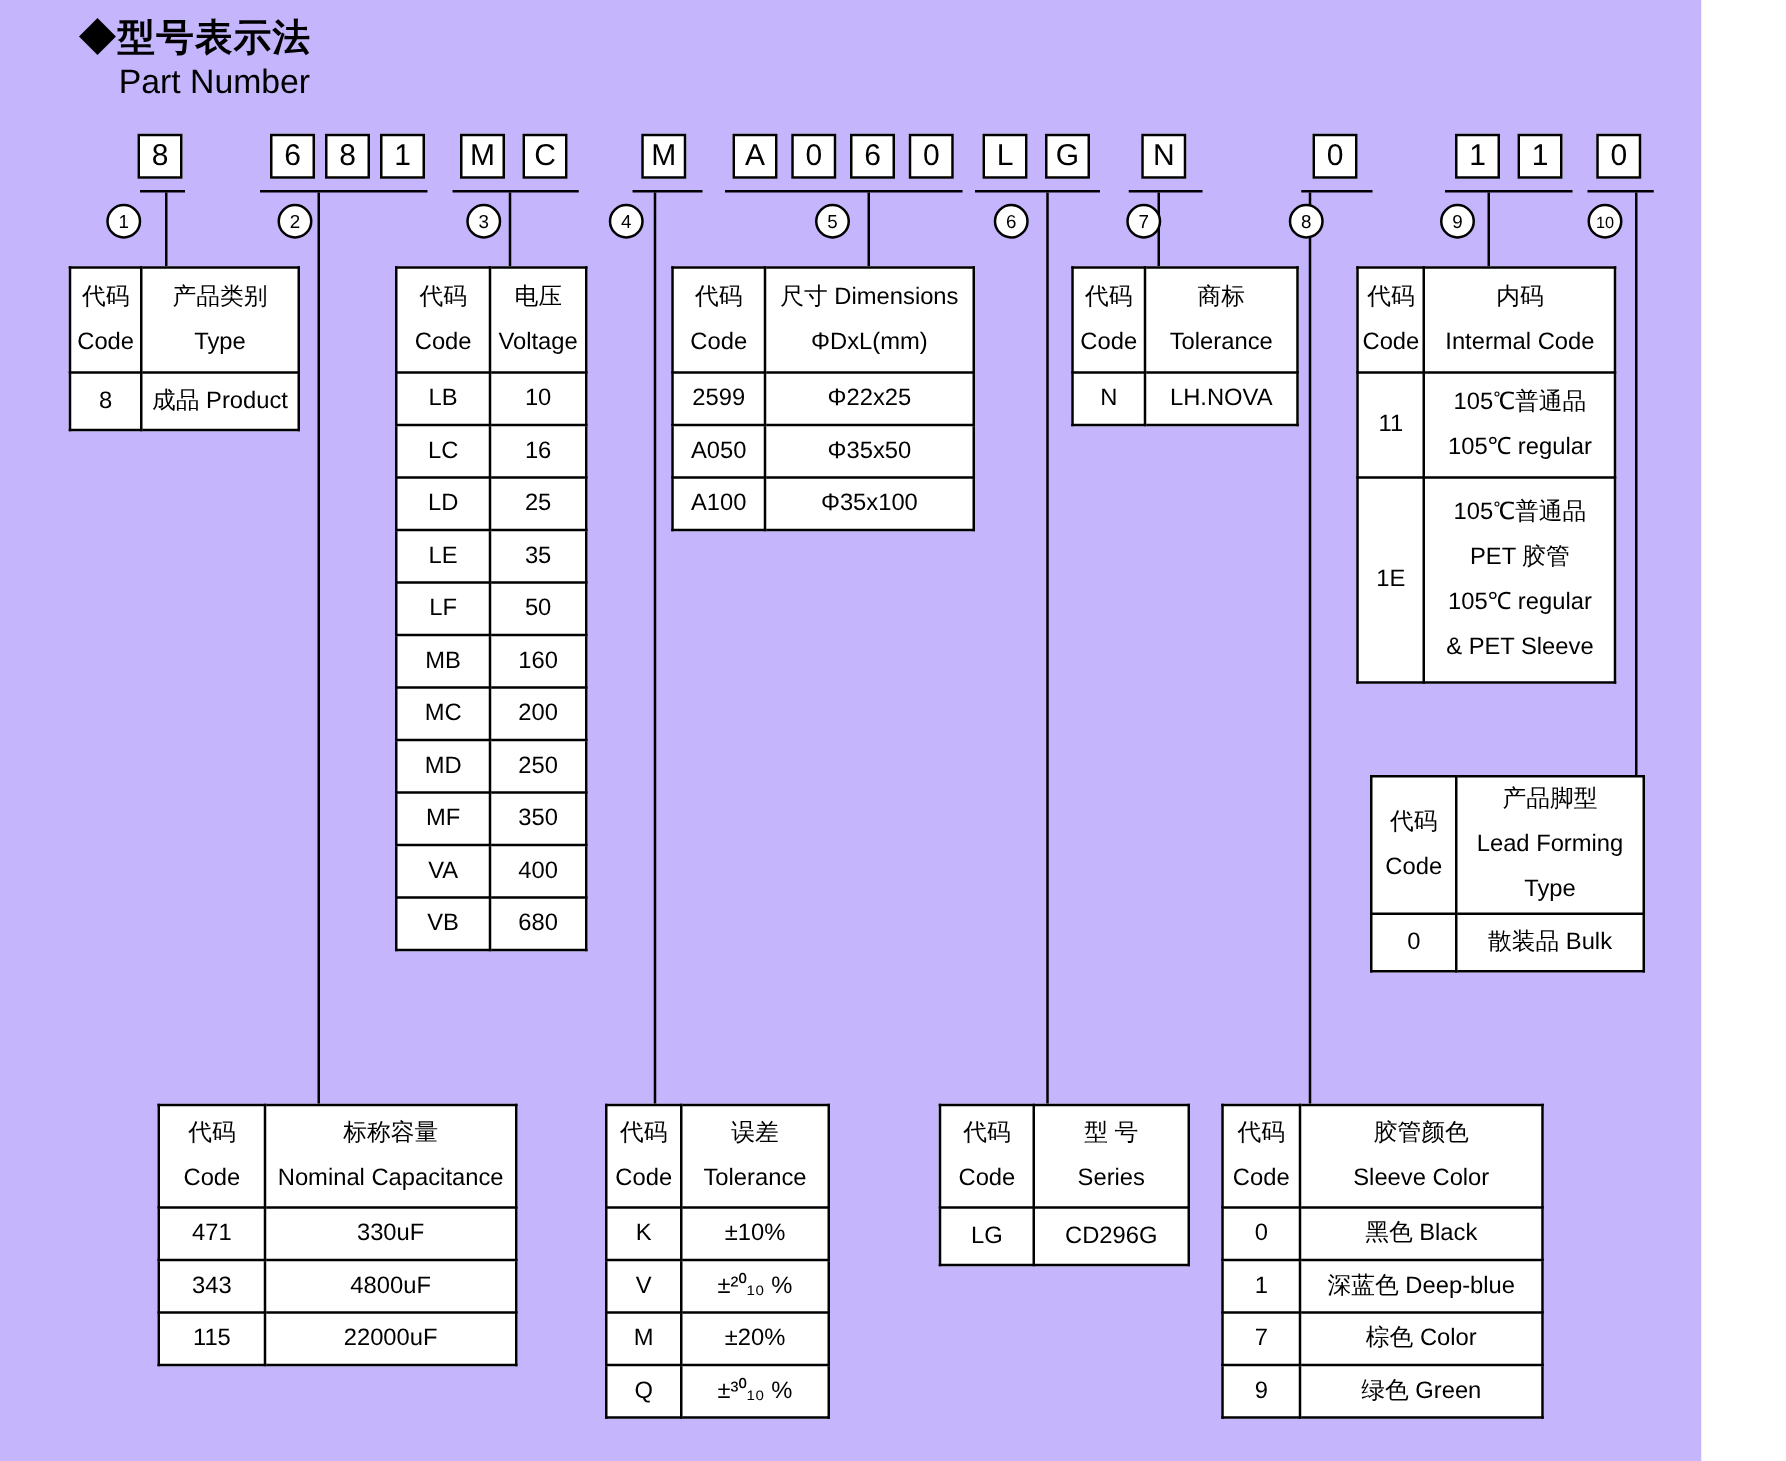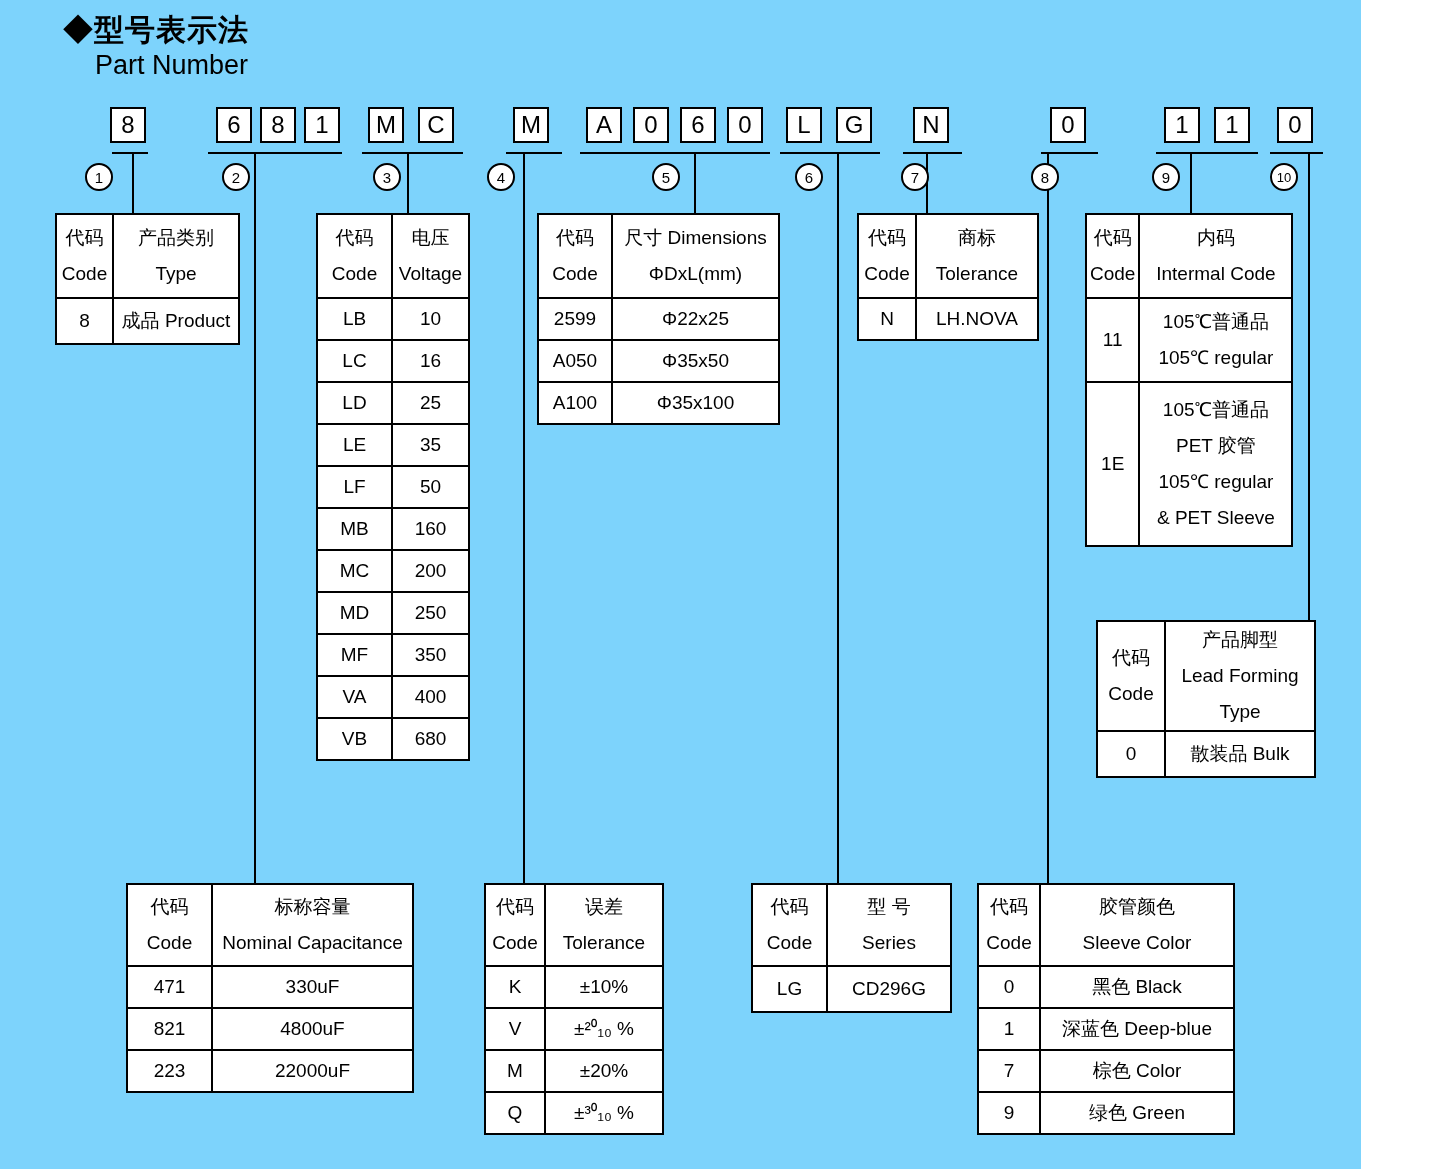--- a/index.html
+++ b/index.html
@@ -1,16 +1,16 @@
 <!DOCTYPE html>
 <html><head>
 <meta charset="utf-8">
 <style>
   html,body{margin:0;padding:0;background:#ffffff;}
-  #page{position:relative;width:1361px;height:1169px;background:#7dd3fc;
+  #page{position:relative;width:1361px;height:1169px;background:#c4b5fd;
         font-family:"Liberation Sans", sans-serif;color:#000;overflow:hidden;}
   .title-cn{position:absolute;left:63px;top:10px;font-size:30px;font-weight:bold;letter-spacing:1px;}
   .title-en{position:absolute;left:95px;top:50px;font-size:27px;}
   .grp{position:absolute;top:107px;display:flex;gap:8px;}
   .pbox{width:32px;height:32px;border:2px solid #000;display:flex;align-items:center;
         justify-content:center;font-size:24px;background:#fff;}
   .hl{position:absolute;top:152px;height:2px;background:#000;}
   .vl{position:absolute;width:2px;background:#000;}
   .circ{position:absolute;top:163px;width:24px;height:24px;border:2px solid #000;border-radius:50%;
         display:flex;align-items:center;justify-content:center;font-size:15px;background:#fff;}
@@ -280,25 +280,25 @@
       <td>代码
 Code</td>
       <td>标称容量
 Nominal Capacitance</td>
     </tr>
     <tr style="height:42px">
           <td>471</td>
           <td>330uF</td>
         </tr>
     <tr style="height:42px">
-          <td>821</td>
+          <td>343</td>
           <td>4800uF</td>
         </tr>
     <tr style="height:42px">
-          <td>223</td>
+          <td>115</td>
           <td>22000uF</td>
         </tr>
   </tbody>
     </table>
 
   <table class="tbl" style="left:484px;top:883px">
     <colgroup>
         <col style="width:60px">
         <col style="width:118px">
       </colgroup>

